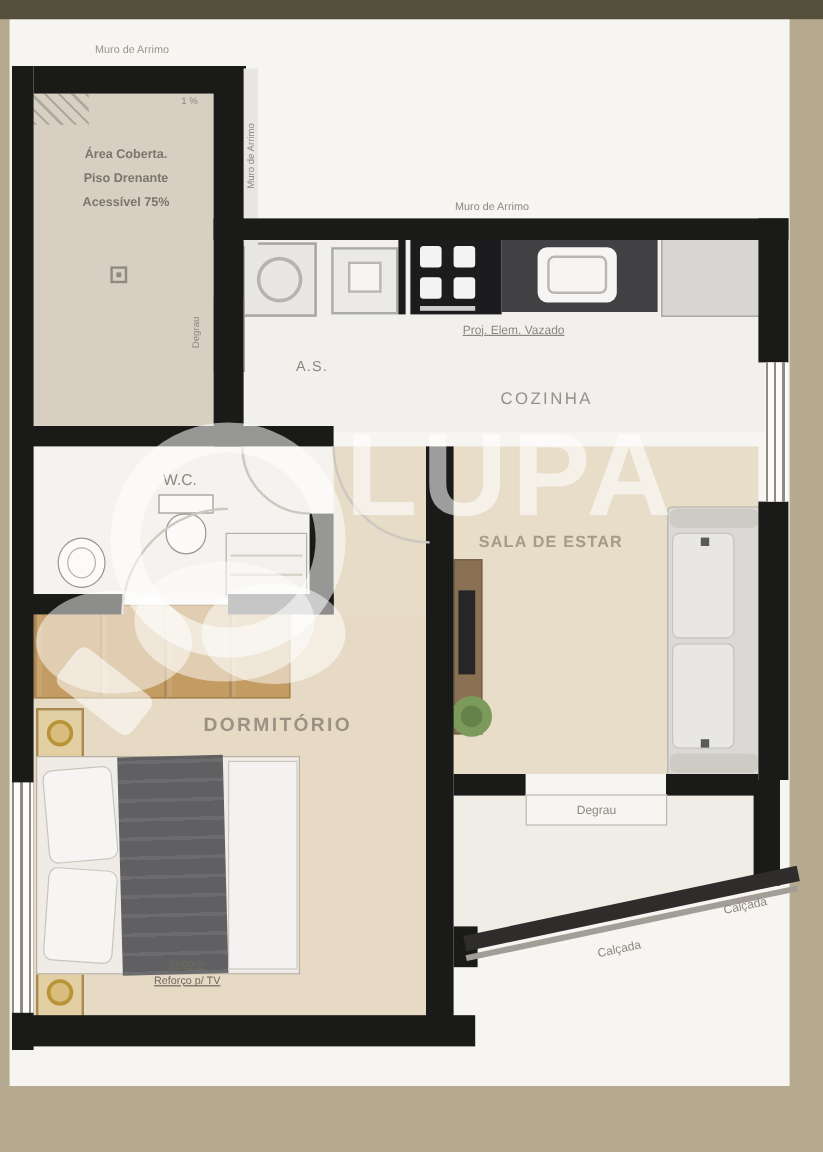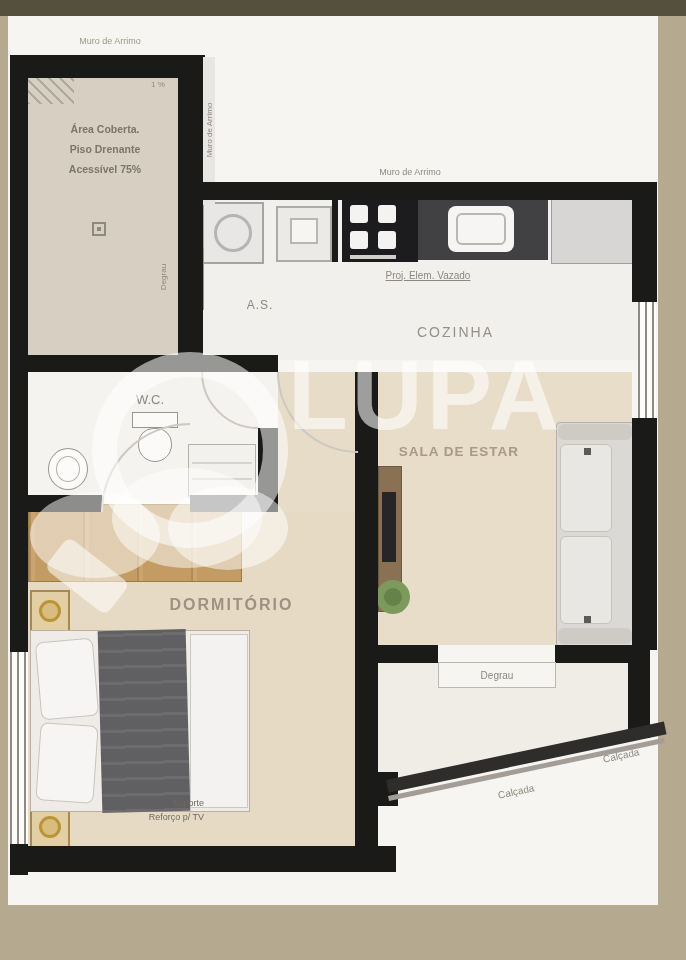--- a/index.html
+++ b/index.html
@@ -132,21 +132,21 @@
 
   <div class="a ctr lbl" style="left:232px;top:296px;width:56px;height:18px;font-size:12px;letter-spacing:1px;">A.S.</div>
   <div class="a ctr lbl" style="left:348px;top:268px;width:160px;height:14px;font-size:10px;text-decoration:underline;">Proj. Elem. Vazado</div>
   <div class="a ctr lbl" style="left:398px;top:322px;width:115px;height:20px;font-size:14px;letter-spacing:2px;color:#95908a;">COZINHA</div>
   <div class="a ctr lbl" style="left:118px;top:390px;width:64px;height:18px;font-size:13px;">W.C.</div>
   <div class="a ctr lbl" style="left:384px;top:428px;width:150px;height:18px;font-size:13.5px;font-weight:bold;letter-spacing:1px;color:#a89a87;margin-top:14px;">SALA DE ESTAR</div>
   <div class="a ctr lbl" style="left:144px;top:594px;width:175px;height:22px;font-size:16px;font-weight:bold;letter-spacing:2px;color:#9d9183;">DORMITÓRIO</div>
   <div class="a ctr lbl" style="left:586px;top:748px;width:70px;height:14px;font-size:10px;transform:rotate(-12deg);">Calçada</div>
   <div class="a ctr lbl" style="left:476px;top:784px;width:80px;height:14px;font-size:10px;transform:rotate(-12deg);">Calçada</div>
 
-  <div class="a" style="left:76px;top:796px;width:128px;text-align:right;font-size:9px;color:#6e695f;line-height:1.6;">
+  <div class="a" style="left:92px;top:796px;width:128px;text-align:center;font-size:9px;color:#6e695f;line-height:1.6;text-decoration:underline;">
     <div>Suporte</div>
     <div>Reforço p/ TV</div>
   </div>
 
   <div class="a wm" style="left:112px;top:468px;width:150px;height:100px;background:rgba(255,255,255,0.5);border-radius:50%;"></div>
   <div class="a wm" style="left:30px;top:492px;width:130px;height:86px;background:rgba(255,255,255,0.5);border-radius:50%;"></div>
   <div class="a wm" style="left:168px;top:486px;width:120px;height:84px;background:rgba(255,255,255,0.5);border-radius:50%;"></div>
   <div class="a wm" style="left:92px;top:352px;width:196px;height:196px;border:25px solid rgba(255,255,255,0.55);border-radius:50%;box-sizing:border-box;"></div>
   <div class="a wm" style="left:48px;top:556px;width:78px;height:40px;background:rgba(255,255,255,0.55);border-radius:8px;transform:rotate(38deg);"></div>
   <div class="a wm" style="left:288px;top:346px;font-size:98px;font-weight:bold;letter-spacing:4px;line-height:1;">LUPA</div>

